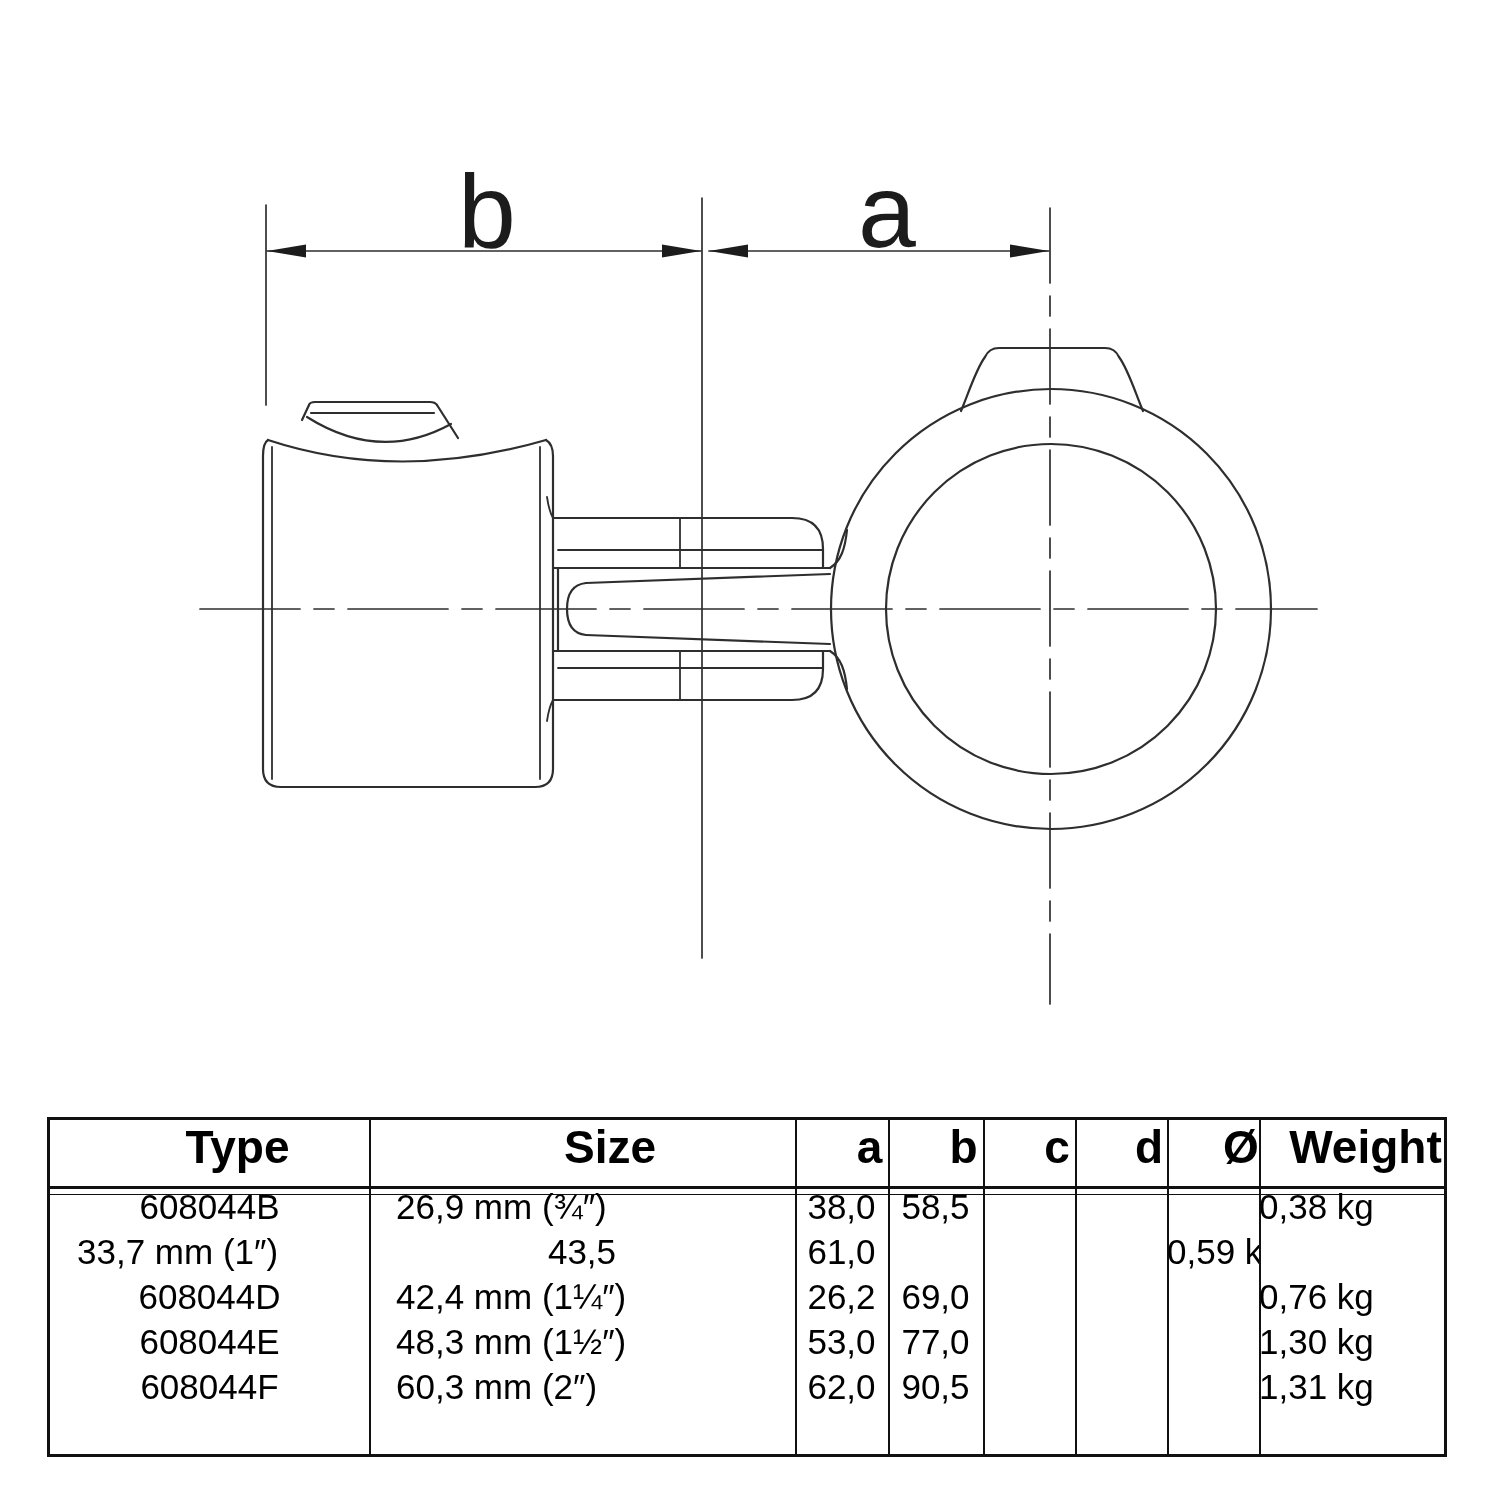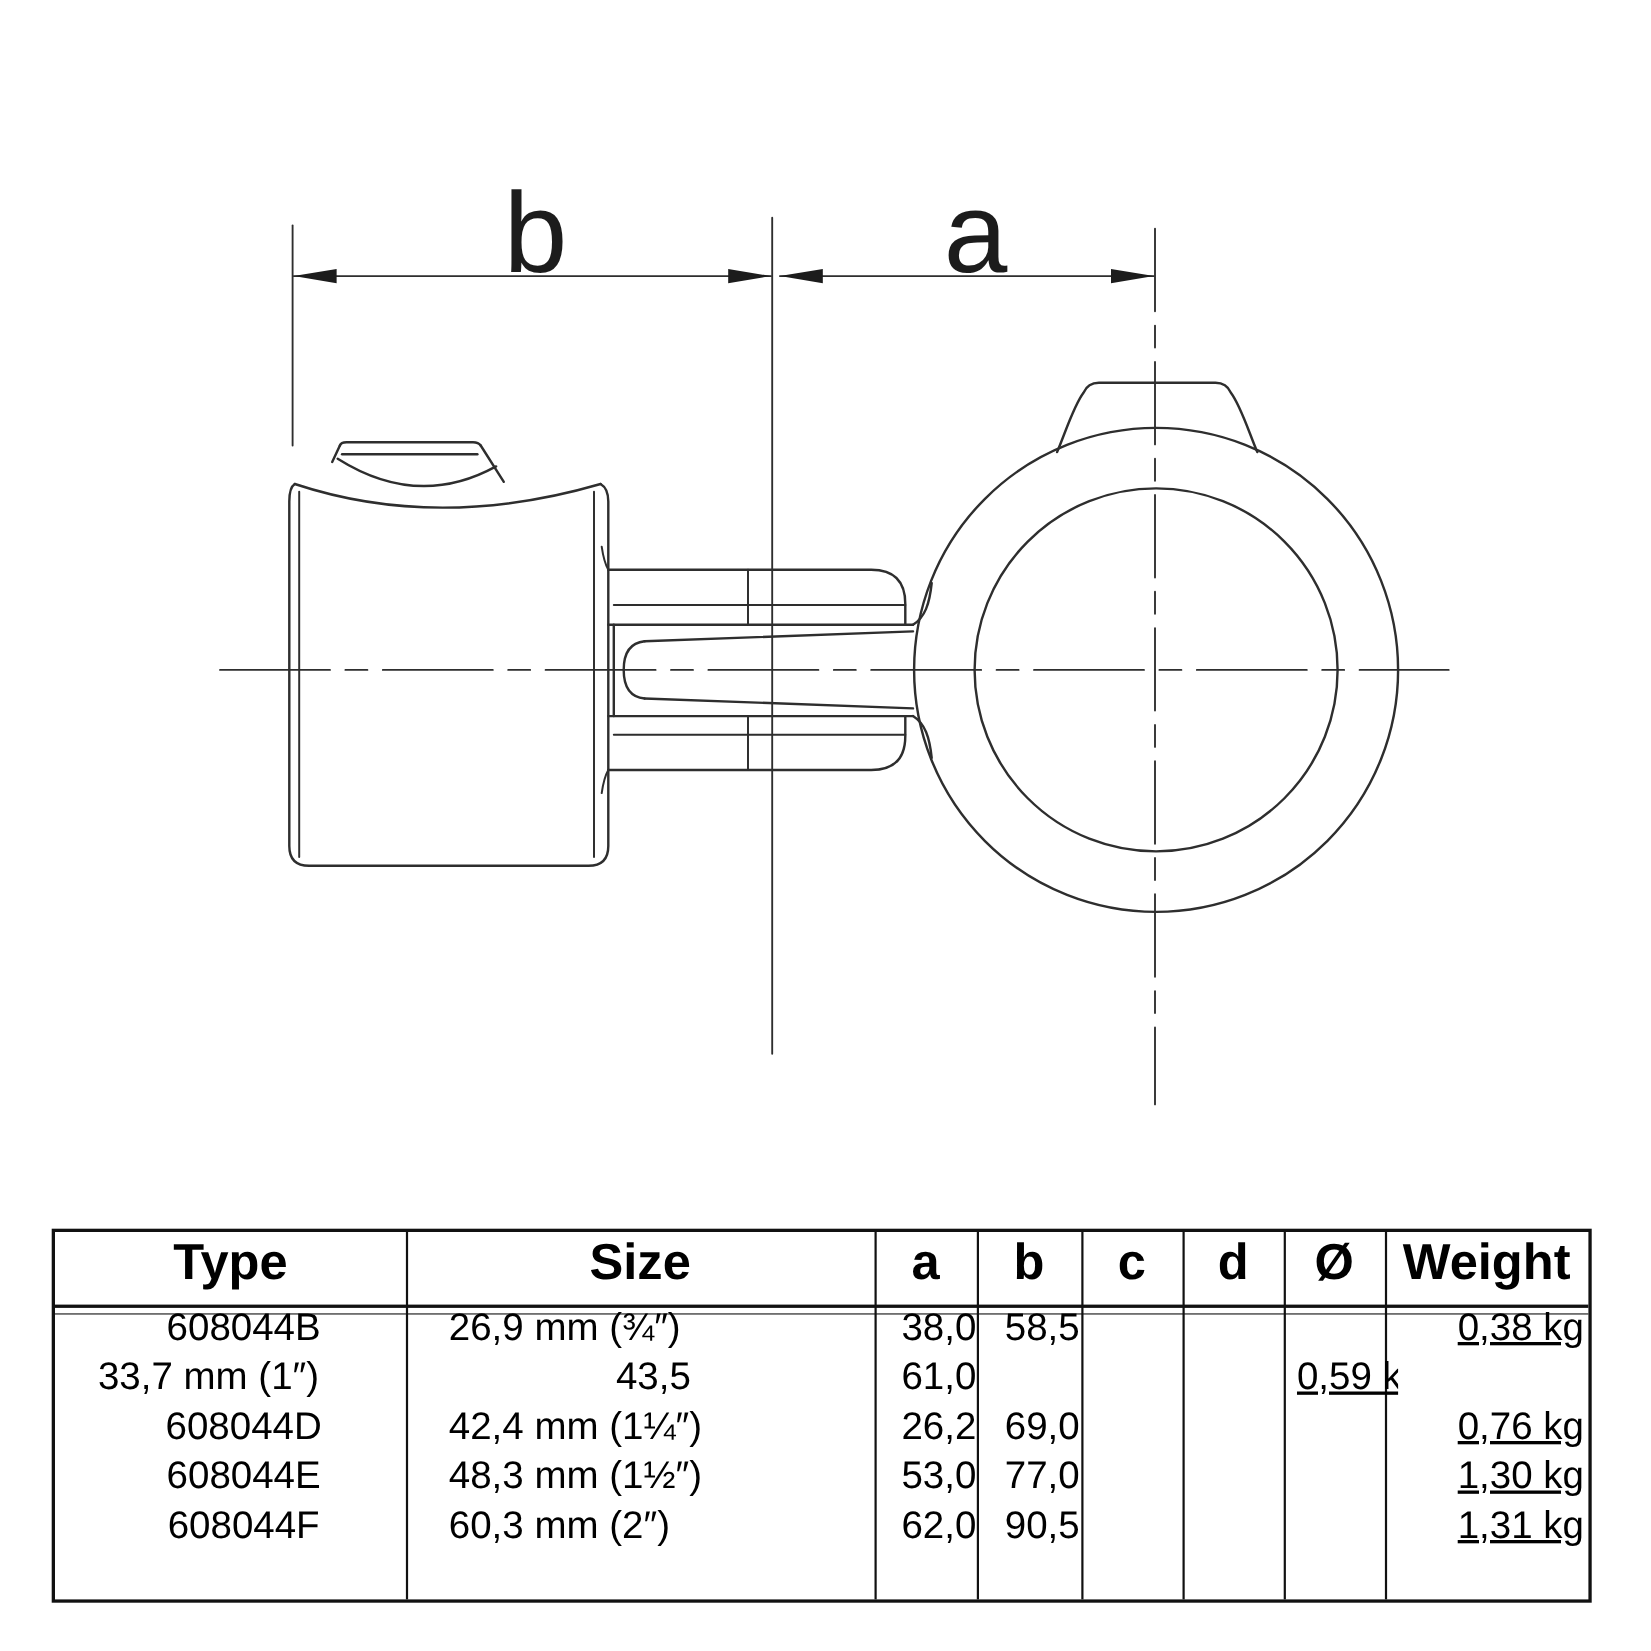--- a/index.html
+++ b/index.html
@@ -7,29 +7,29 @@
         font-family:"Liberation Sans",sans-serif;color:#000;}
   .drawing-svg{position:absolute;left:0;top:0;}
   .dim-label{font-family:"Liberation Sans",sans-serif;font-weight:400;font-size:104px;fill:#1c1c1c;}
   
   .spec-table{position:absolute;left:47px;top:1117px;width:1400px;height:340px;
               border:3px solid #111;box-sizing:border-box;background:#fff;}
   .col-divider{position:absolute;top:0;bottom:0;width:2px;background:#111;}
   .header-sep-thick{position:absolute;left:0;right:0;top:66px;height:3px;background:#111;}
   .header-sep-thin{position:absolute;left:0;right:0;top:74px;height:1px;background:#111;}
   .grid-row{display:grid;grid-template-columns:319px 426px 93px 95px 92px 92px 92px 1fr;}
-  .header-row{height:54px;align-items:center;}
+  .header-row{height:54px;align-items:center;padding-left:28px;}
   .header-row .cell{text-align:center;font-weight:bold;font-size:46px;line-height:66px;}
-  .body-rows{position:absolute;left:12px;right:0;top:64px;}
+  .body-rows{position:absolute;left:0;right:0;top:64px;}
   .body-rows .grid-row{height:45px;align-items:center;font-size:35px;}
   .cell{overflow:hidden;white-space:nowrap;}
   .cell.c-type{text-align:center;}
   .cell.c-size{text-align:left;padding-left:27px;}
   .cell.c-a,.cell.c-b,.cell.c-c,.cell.c-d,.cell.c-dia{text-align:center;}
-  .cell.c-weight{text-align:right;padding-right:4px;text-decoration:underline;}
+  .cell.c-weight{padding-right:4px;}
 </style>
 </head>
 <body>
 
 <div class="page">
 
   <svg class="drawing-svg" width="1501" height="1160" viewBox="0 0 1501 1160">
     <g fill="none" stroke="#2e2e2e" stroke-width="2.2" stroke-linejoin="round" stroke-linecap="round">
 
       <path d="M200 609 H1317" stroke-width="1.7" stroke-dasharray="100 14 20 14"></path>

